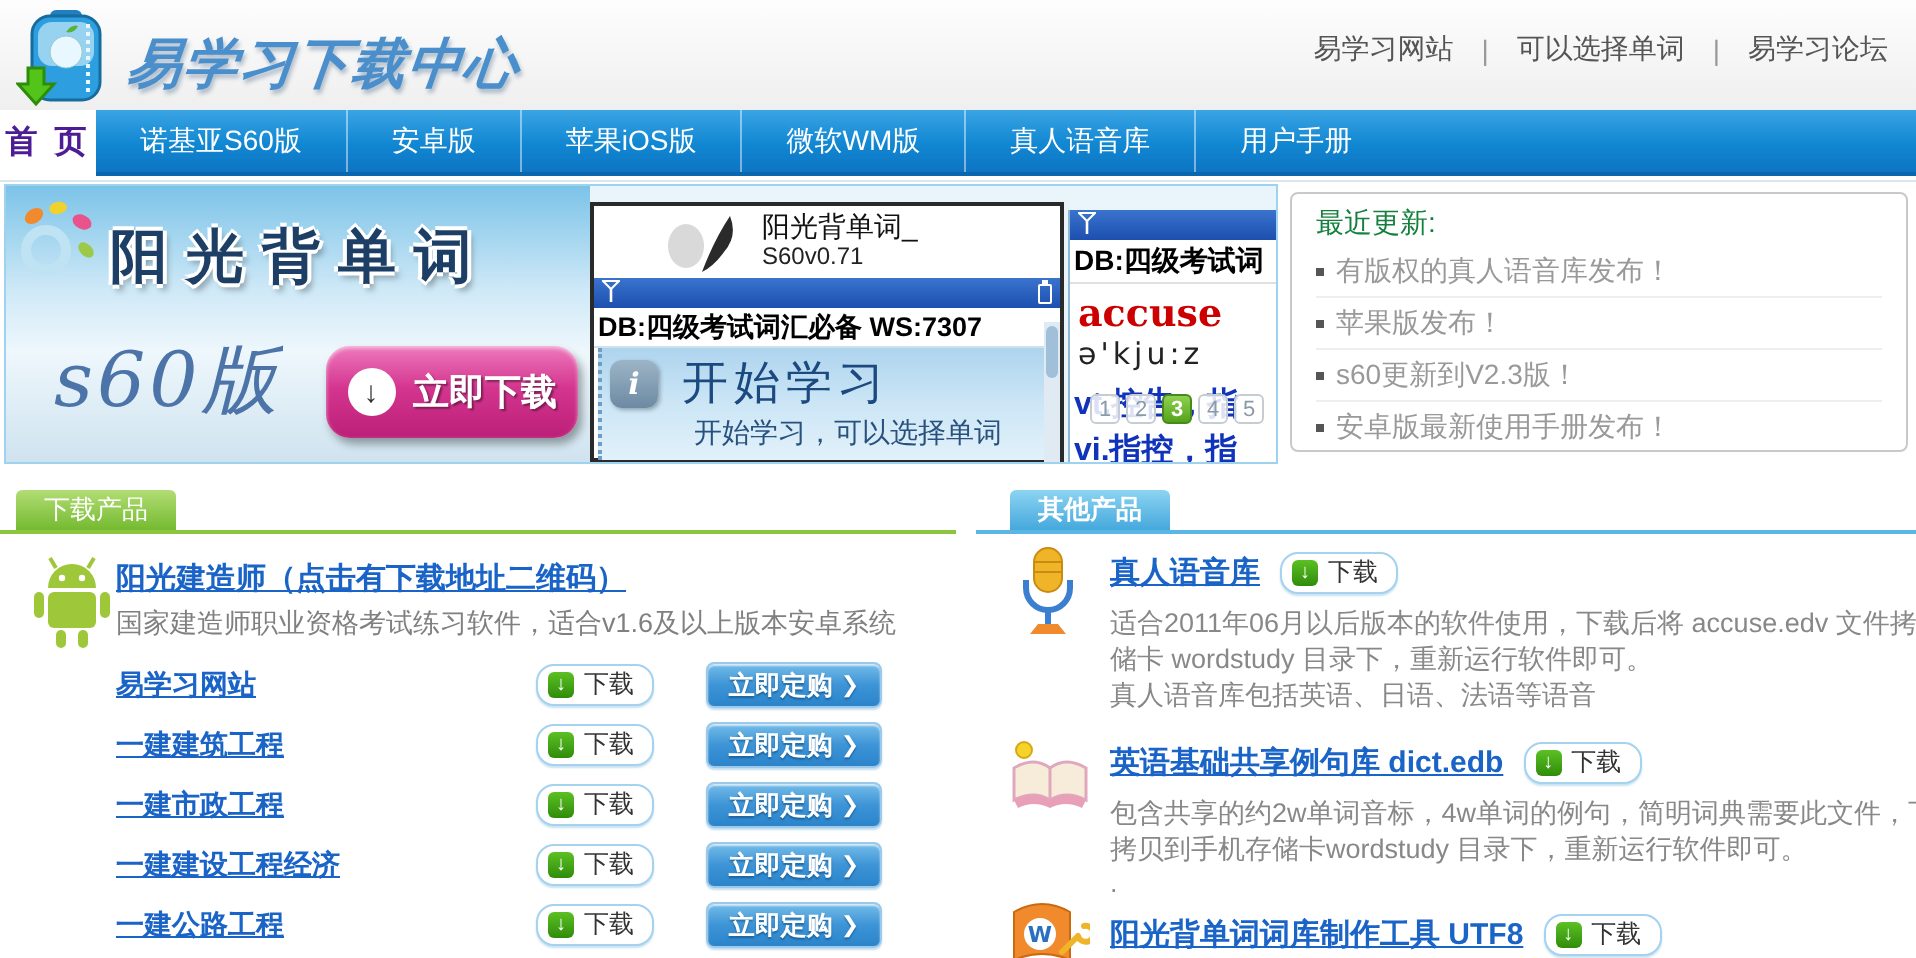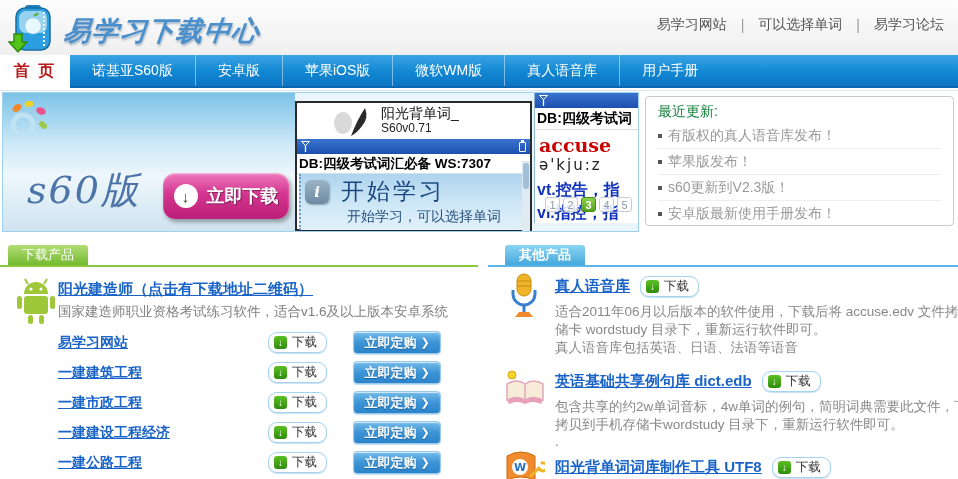--- a/index.html
+++ b/index.html
@@ -14,21 +14,21 @@
   .logo-title { font-size:27px; font-weight:bold; font-style:italic; transform:skewX(-6deg);
                 color:#4a8fcb; text-shadow:1px 2px 2px rgba(40,80,120,.35); letter-spacing:1px; }
   .top-links { position:absolute; right:14px; top:16px; font-size:14px; color:#555;
                display:flex; align-items:center; gap:14px; }
   .top-links .lnk { cursor:pointer; }
   .top-links .sep { color:#999; }
 
   
   .nav { position:absolute; left:0; top:55px; width:958px; height:33px; display:flex;
          border-bottom:2px solid #0a66ae; background:linear-gradient(180deg,#3aa4e4 0%,#1187d2 55%,#0d74c4 100%); }
-  .nav-home { width:70px; height:33px; background:#fff; color:#b91c1c; font-weight:bold;
+  .nav-home { width:48px; height:33px; background:#fff; color:#4c1d95; font-weight:bold;
               font-size:16px; display:flex; align-items:center; justify-content:center; letter-spacing:2px; }
   .nav-item { color:#fff; font-size:14px; padding:0 22px; display:flex; align-items:center;
               border-right:1px solid rgba(255,255,255,.45); cursor:pointer; }
   .nav-item:last-child { border-right:none; }
   .nav-under { position:absolute; left:0; top:90px; width:958px; height:1px; background:#d7e6ef; }
 
   
   .slider { position:absolute; left:2px; top:92px; width:637px; height:140px;
             border:1px solid #9fd2ee; overflow:hidden; background:#eaf4fb; }
   .banner { position:absolute; left:0; top:0; width:292px; height:138px;
@@ -66,21 +66,21 @@
   .info-badge { position:absolute; left:4px; top:6px; width:24px; height:24px; border-radius:6px;
             background:linear-gradient(180deg,#9cb4c6,#6d8aa3); color:#fff; font-style:italic;
             font-family:"DejaVu Serif",serif; font-weight:bold; font-size:15px;
             display:flex; align-items:center; justify-content:center; box-shadow:1px 1px 2px rgba(0,0,0,.3); }
   .menu-title { position:absolute; left:40px; top:2px; font-size:23px; color:#1c4a80; letter-spacing:3px; }
   .menu-sub { position:absolute; left:46px; top:34px; font-size:14px; color:#28517e; white-space:nowrap; }
   .p1-scroll { position:absolute; right:0; top:58px; width:8px; height:70px; background:#dfeaf2; }
   .p1-scroll .thumb { width:6px; height:26px; margin:2px auto; background:#9fc0d8; border-radius:3px; }
 
   
-  .phone2 { position:absolute; left:531px; top:0; width:120px; height:130px; background:#fff;
+  .phone2 { position:absolute; left:531px; top:12px; width:120px; height:130px; background:#fff;
             border-left:1px solid #8fb8d6; }
   .p2-db { height:22px; background:#fff; font-size:14px; font-weight:bold; color:#000;
            display:flex; align-items:center; padding-left:2px; white-space:nowrap; overflow:hidden;
            border-bottom:1px solid #e0e0e0; }
   .p2-word { margin:4px 0 0 4px; font-size:19px; font-weight:bold; color:#c00; font-family:"DejaVu Serif",serif; }
   .p2-phon { margin:0 0 0 4px; font-size:15px; color:#222; background:#fff; letter-spacing:2px;
              font-family:"DejaVu Sans",sans-serif; }
   .p2-meaning { margin:6px 0 0 2px; font-size:16px; font-weight:bold; color:#1133bb; white-space:nowrap; }
   .p2-meaning.second { margin-top:2px; }
 
@@ -180,20 +180,21 @@
     <div class="banner">
       <span style="position:absolute;left:4px;top:6px;">
         <svg width="46" height="46" viewBox="0 0 46 46">
           <circle cx="16" cy="26" r="10" fill="none" stroke="#bfe3f2" stroke-width="5"></circle>
           <ellipse cx="10" cy="9" rx="5" ry="3.5" fill="#f08a2c" transform="rotate(-35 10 9)"></ellipse>
           <ellipse cx="22" cy="5" rx="4.5" ry="3" fill="#f0d22c" transform="rotate(-10 22 5)"></ellipse>
           <ellipse cx="34" cy="12" rx="5" ry="3.5" fill="#e8538c" transform="rotate(25 34 12)"></ellipse>
           <ellipse cx="36" cy="26" rx="4.5" ry="3" fill="#9dc948" transform="rotate(45 36 26)"></ellipse>
         </svg>
       </span>
+      <div class="banner-title">阳光背单词</div>
       <div class="banner-edition">s60版</div>
       <div class="btn-pink">
         <span class="circ">↓</span>
         <span class="lbl">立即下载</span>
       </div>
     </div>
 
     <div class="phone1">
       <div class="p1-head">
         <span class="p1-logo">

